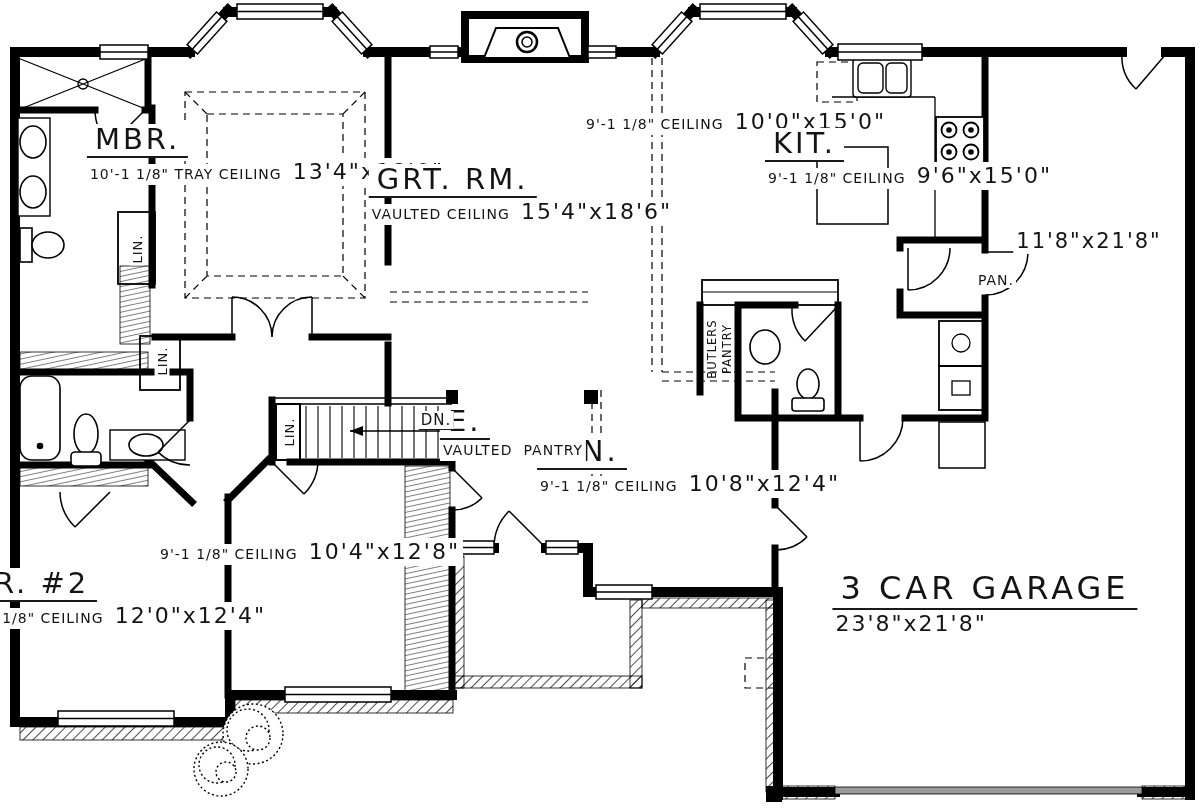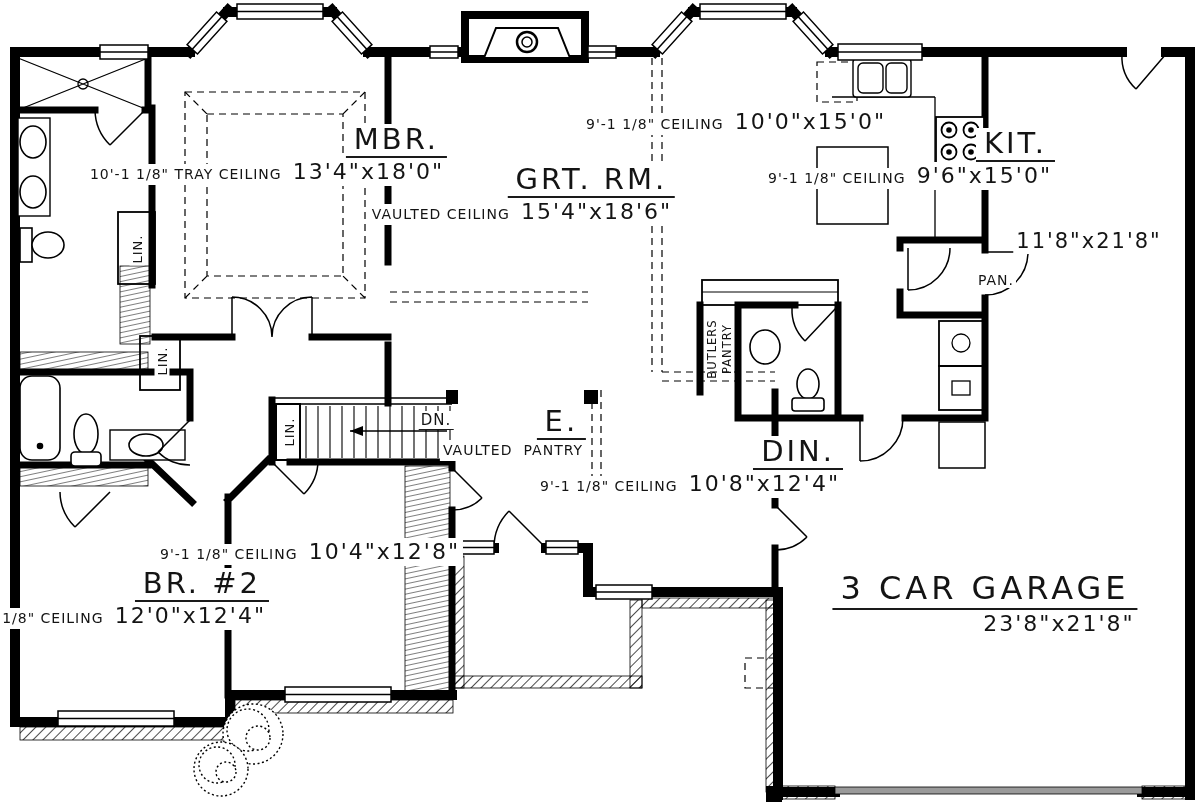--- a/index.html
+++ b/index.html
@@ -1,19 +1,19 @@
 <!DOCTYPE html>
 <html><head>
 <meta charset="utf-8">
 <style>
   html,body{margin:0;padding:0;background:#fff;}
   .canvas{position:relative;width:1200px;height:810px;background:#fff;overflow:hidden;
           font-family:"DejaVu Sans",sans-serif;color:#141414;}
   .plan-svg{position:absolute;left:0;top:0;}
-  .lbl{position:absolute;text-align:right;transform:translateX(-50%);white-space:nowrap;}
+  .lbl{position:absolute;text-align:left;transform:translateX(-50%);white-space:nowrap;}
   .lbl-v{position:absolute;text-align:center;transform:translate(-50%,-50%) rotate(-90deg);white-space:nowrap;}
   .rname{display:inline-block;font-size:29px;letter-spacing:3px;line-height:1.05;
          border-bottom:2px solid #1a1a1a;padding:0 8px 2px;background:#fff;}
   .rname.big{font-size:32px;letter-spacing:4px;}
   .rceil{font-size:14px;letter-spacing:1px;line-height:1.5;background:#fff;display:inline-block;padding:0 3px;}
   .rsize{font-size:22px;letter-spacing:2px;line-height:1.25;background:#fff;display:inline-block;padding:0 3px;}
   .small-lbl{font-size:14px;letter-spacing:1px;background:#fff;padding:0 2px;}
   .small-lbl.ul{border-bottom:1.5px solid #1a1a1a;margin-left:24px;}
   .tiny-lbl{font-size:11.5px;letter-spacing:1px;line-height:1.3;}
 </style>

